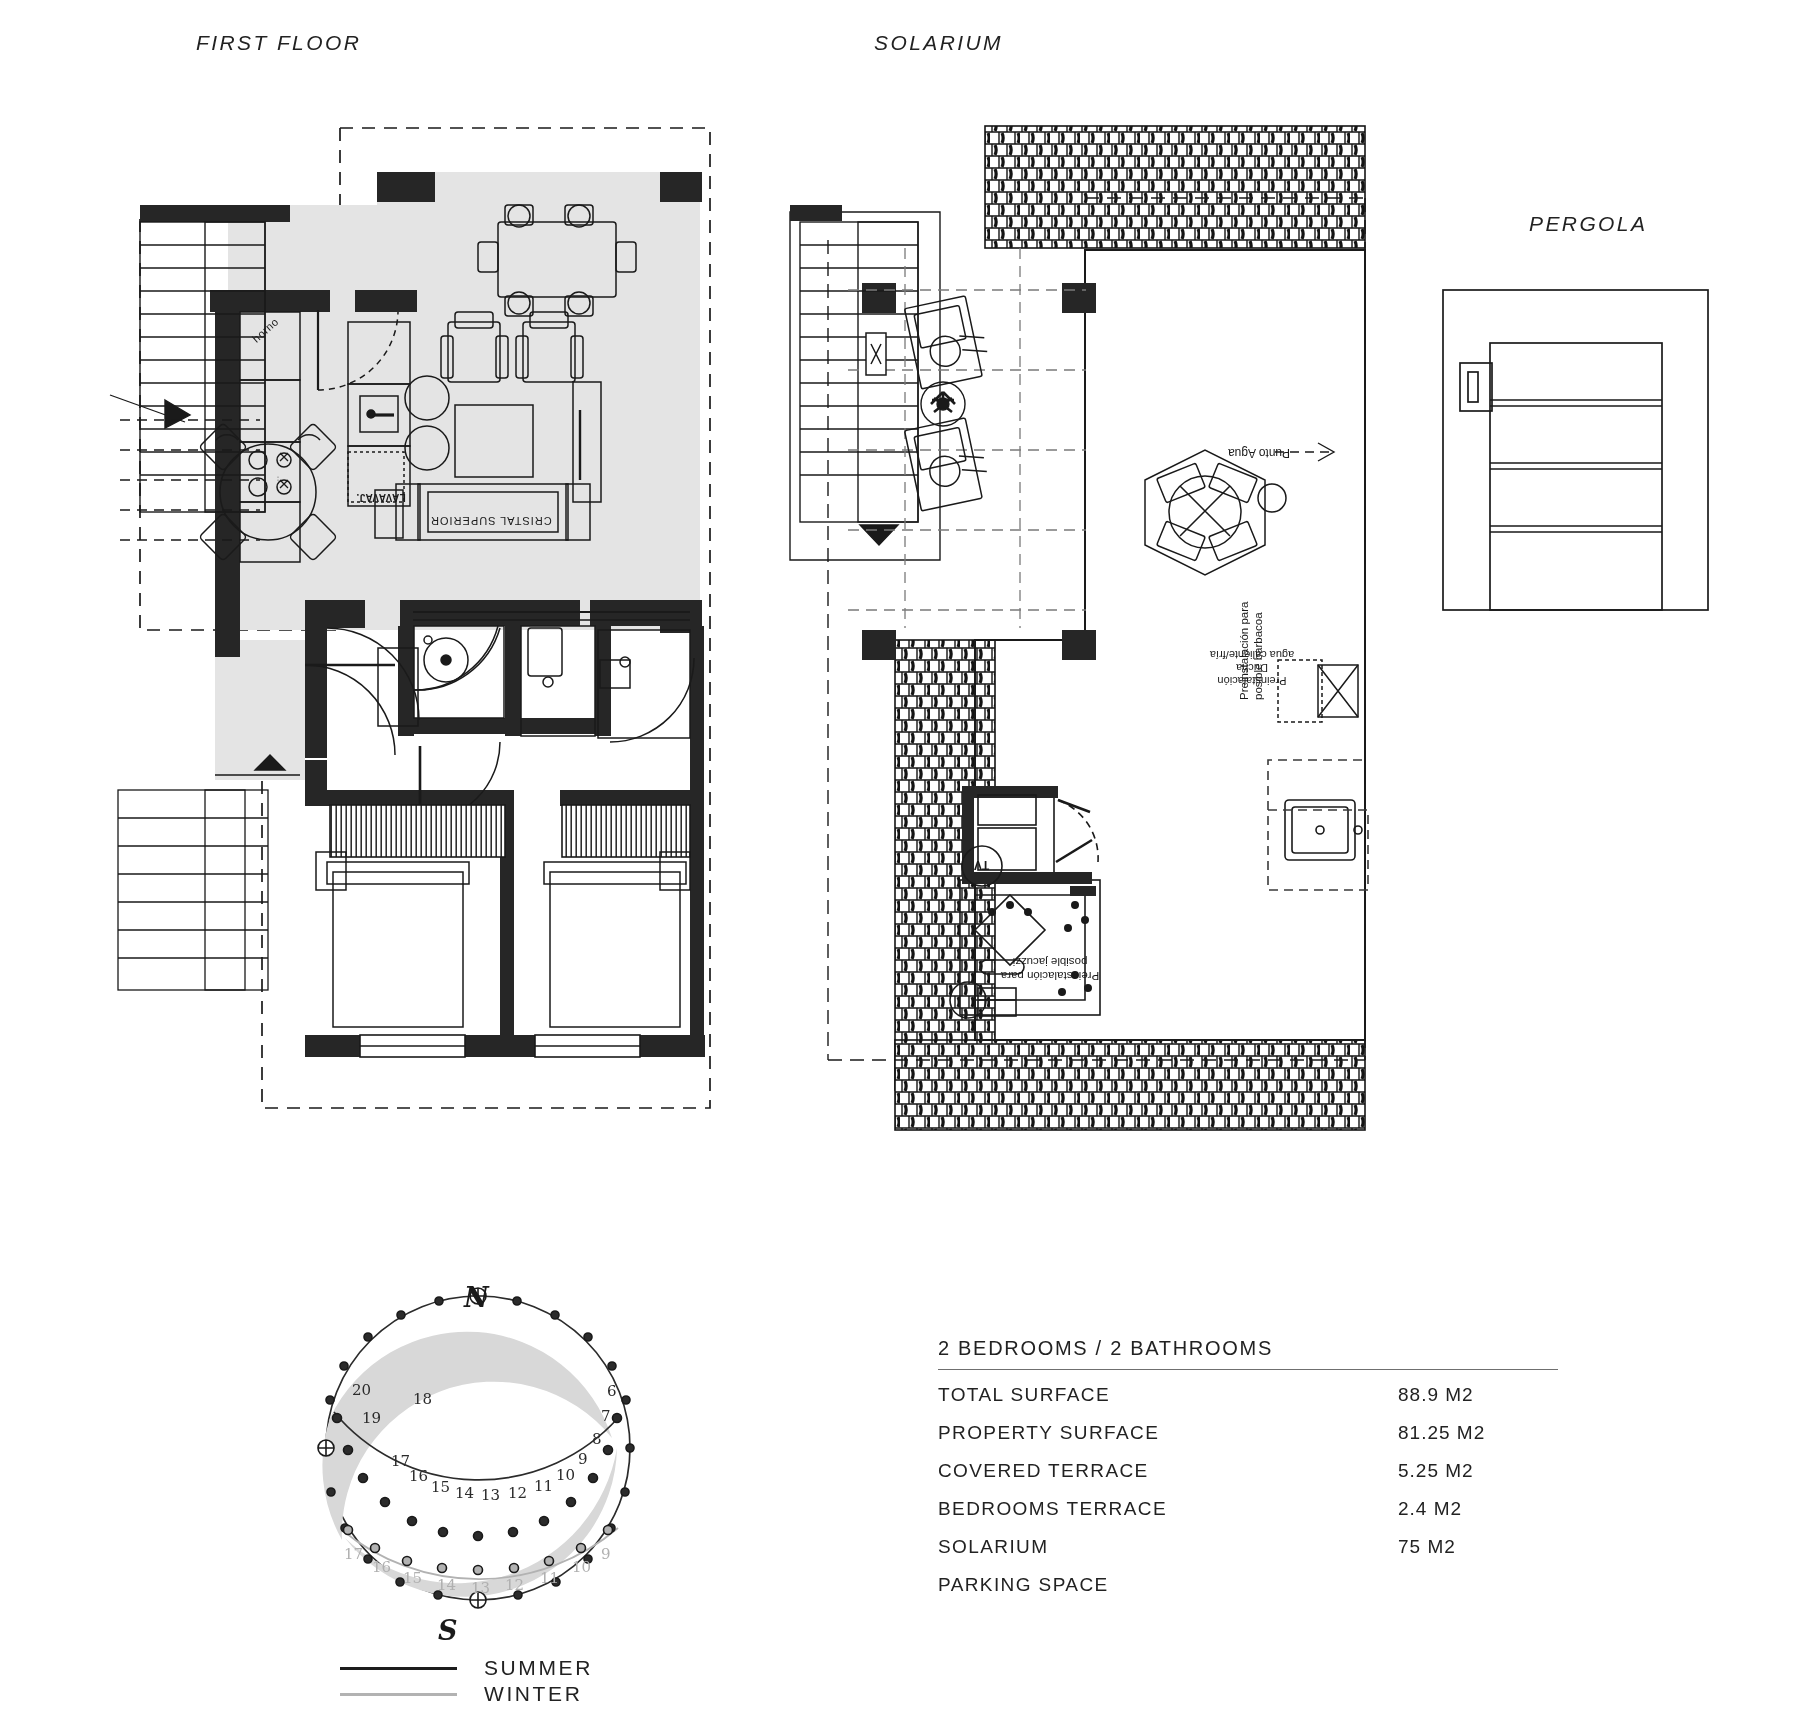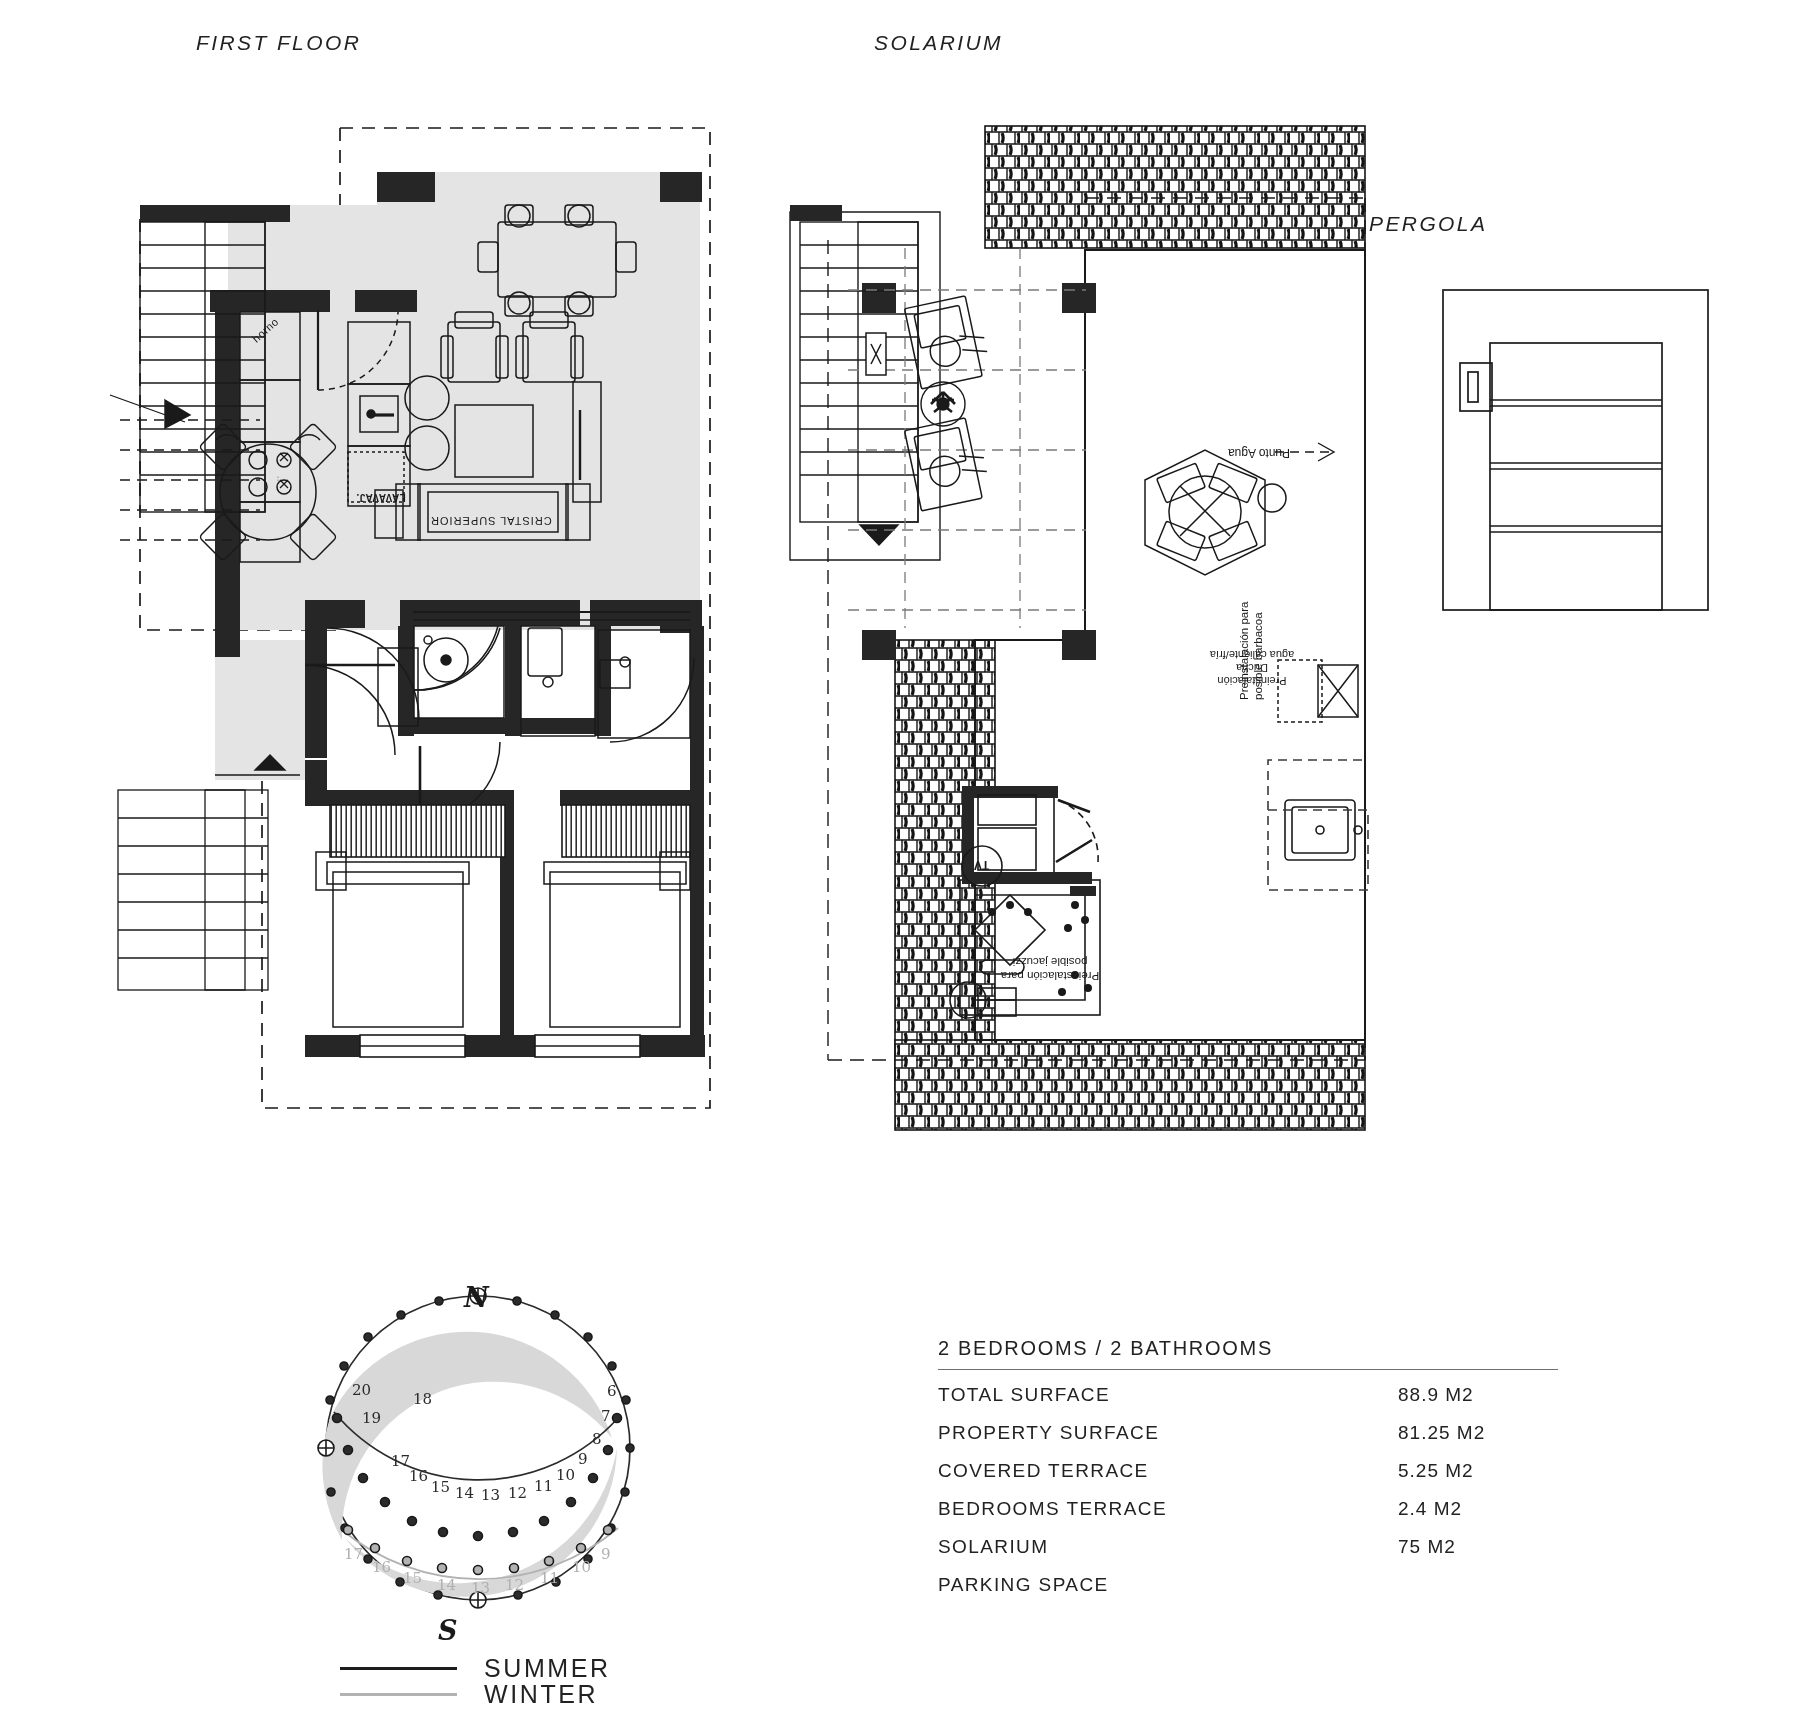--- a/index.html
+++ b/index.html
@@ -7,41 +7,41 @@
     width:1810px;height:1735px;position:relative;overflow:hidden;
     font-family:"Liberation Sans", sans-serif;
     color:#1a1a1a;
   }
   .plan-title{
     position:absolute;font-size:21px;letter-spacing:2.4px;color:#222;
     font-weight:400;white-space:nowrap;font-style:italic;
   }
   #title-first-floor{left:196px;top:31px;}
   #title-solarium{left:874px;top:31px;}
-  #title-pergola{left:1369px;top:212px;}
+  #title-pergola{left:1529px;top:212px;}
 
   svg.drawing{position:absolute;left:0;top:0;width:1810px;height:1735px;pointer-events:none;}
 
   
   #spec-table{position:absolute;left:938px;top:1337px;width:620px;}
   #spec-heading{
     font-size:20px;letter-spacing:1.7px;color:#222;padding-bottom:9px;
   }
   #spec-rule{height:1px;background:#6f6f6f;width:620px;margin-bottom:14px;}
   .spec-row{display:flex;align-items:flex-start;height:38px;}
   .spec-label{font-size:19px;letter-spacing:1.4px;color:#222;width:460px;}
   .spec-value{font-size:19px;letter-spacing:1.0px;color:#222;}
 
   
   #sun-legend{position:absolute;left:340px;top:1655px;}
   .legend-row{display:flex;align-items:center;height:26px;}
   .legend-line{width:117px;height:3px;margin-right:27px;}
   .legend-line.summer{background:#1d1d1d;}
   .legend-line.winter{background:#b2b2b2;}
-  .legend-text{font-size:25px;letter-spacing:2.6px;color:#222;}
+  .legend-text{font-size:21px;letter-spacing:2.6px;color:#222;}
 
   .compass-letter{
     position:absolute;font-family:"DejaVu Serif", serif;font-style:italic;
     font-size:27px;color:#1a1a1a;font-weight:700;
   }
   #compass-n{left:464px;top:1282px;}
   #compass-s{left:438px;top:1615px;}
 
   .hour-label{
     position:absolute;font-family:"DejaVu Serif", serif;font-size:15px;

